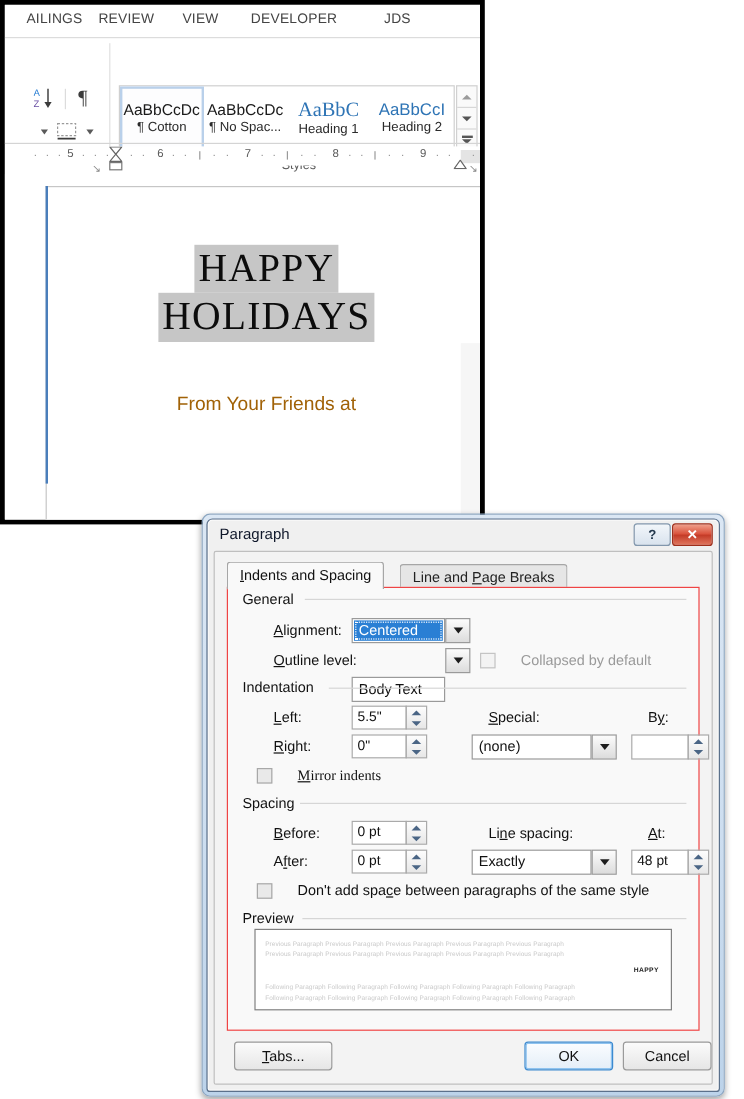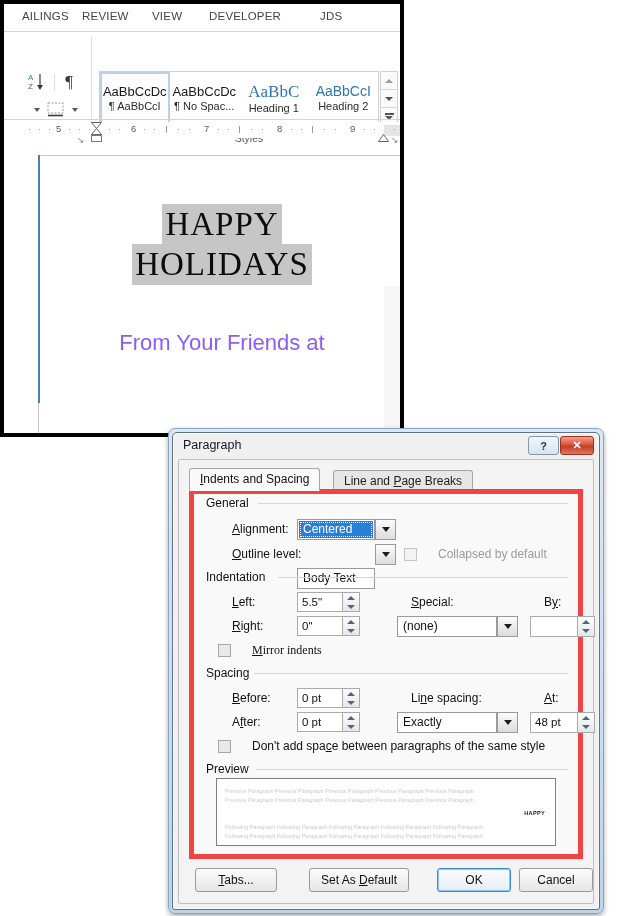--- a/index.html
+++ b/index.html
@@ -110,21 +110,21 @@
   .doc-wordart {
     position:absolute; left:0; right:0; top:48px; text-align:center;
     font-family:"Liberation Serif", serif;
   }
   .wa-line { display:inline-block; background:#c6c6c6; color:#0c0c0c;
     font-size:34px; line-height:1.22; letter-spacing:1px; padding:0 3px; }
   .wa-line.l1 { font-size:33px; }
   .wa-line.l2 { font-size:33px; }
   .doc-sub {
     position:absolute; left:0; right:0; top:170px; text-align:center;
-    font-size:22px; color:#8b5cf6; line-height:1.55;
+    font-size:16px; color:#a16207; line-height:1.55;
   }
   .page-scroll-strip { position:absolute; right:0; top:141px; width:16px; bottom:0; background:#f6f6f6; }
 
   
   #dialog {
     position:absolute; left:172px; top:432px; width:428px; height:478px;
     background:#f0f0f0;
     border:1px solid #5b718c;
     border-radius:5px 5px 3px 3px;
     box-shadow:0 0 0 1px rgba(255,255,255,0.65) inset;
@@ -160,21 +160,21 @@
   .dlg-tabs { position:absolute; left:10px; top:8px; height:22px; }
   .dtab {
     position:absolute; top:0; height:22px; padding:0 10px; line-height:21px;
     font-size:12px; color:#111; border:1px solid #a6a6a6; border-bottom:none;
     border-radius:3px 3px 0 0;
   }
   .dtab.active { background:#f9f9f9; z-index:3; height:23px; }
   .dtab.inactive { background:#e6e6e6; color:#222; top:2px; height:20px; }
   .tabpanel {
     position:absolute; left:10px; top:29px; right:10px; bottom:44px;
-    border:5px solid #ef4444; background:#f9f9f9;padding-left:23px;
+    border:1px solid #ef4444; background:#f9f9f9;padding-left:23px;
   }
 
   .group-title { position:absolute; font-size:12px; color:#111; background:#f9f9f9; padding-right:5px; }
   .group-line { position:absolute; height:1px; background:#d6d6d6; }
 
   .flabel { position:absolute; font-size:12px; color:#111; white-space:nowrap;margin-left:14px; }
   .flabel.dis { color:#9a9a9a; }
 
   .tbox {
     position:absolute; height:20px; border:1px solid #aaa; background:#fff;
@@ -276,21 +276,21 @@
         </svg>
       </div>
       <div class="caret-sm" style="left:68px; top:76px;"></div>
       <div class="dialoglauncher" style="left:71px; top:103px;">↘</div>
 
       <div class="vsep" style="left:87px; top:4px; height:98px;"></div>
 
       <div class="gallery">
         <div class="style-cell selected">
           <div class="style-sample">AaBbCcDc</div>
-          <div class="style-name">¶ AaBbCcI</div>
+          <div class="style-name">¶ Cotton</div>
         </div>
         <div class="style-cell">
           <div class="style-sample">AaBbCcDc</div>
           <div class="style-name">¶ No Spac...</div>
         </div>
         <div class="style-cell">
           <div class="style-sample h1">AaBbC</div>
           <div class="style-name">Heading 1</div>
         </div>
         <div class="style-cell">
@@ -557,20 +557,17 @@
         <div class="pv-sample" style="top:31px;">HAPPY</div>
         <div class="pv-line" style="top:45px;">Following Paragraph Following Paragraph Following Paragraph Following Paragraph Following Paragraph</div>
         <div class="pv-line" style="top:54px;">Following Paragraph Following Paragraph Following Paragraph Following Paragraph Following Paragraph</div>
       </div>
 
     </div>
 
     <div class="dbtn" style="left:16px;  bottom:11px; width:82px;">
         <span><u>T</u>abs...</span>
       </div>
-    <div class="dbtn" style="left:130px; bottom:11px; width:100px;">
-        <span>Set As <u>D</u>efault</span>
-      </div>
     <div class="dbtn default" style="left:258px; bottom:11px; width:74px;">OK</div>
     <div class="dbtn" style="left:340px; bottom:11px; width:74px;">Cancel</div>
 
   </div>
 </div>
 
 </body></html>

